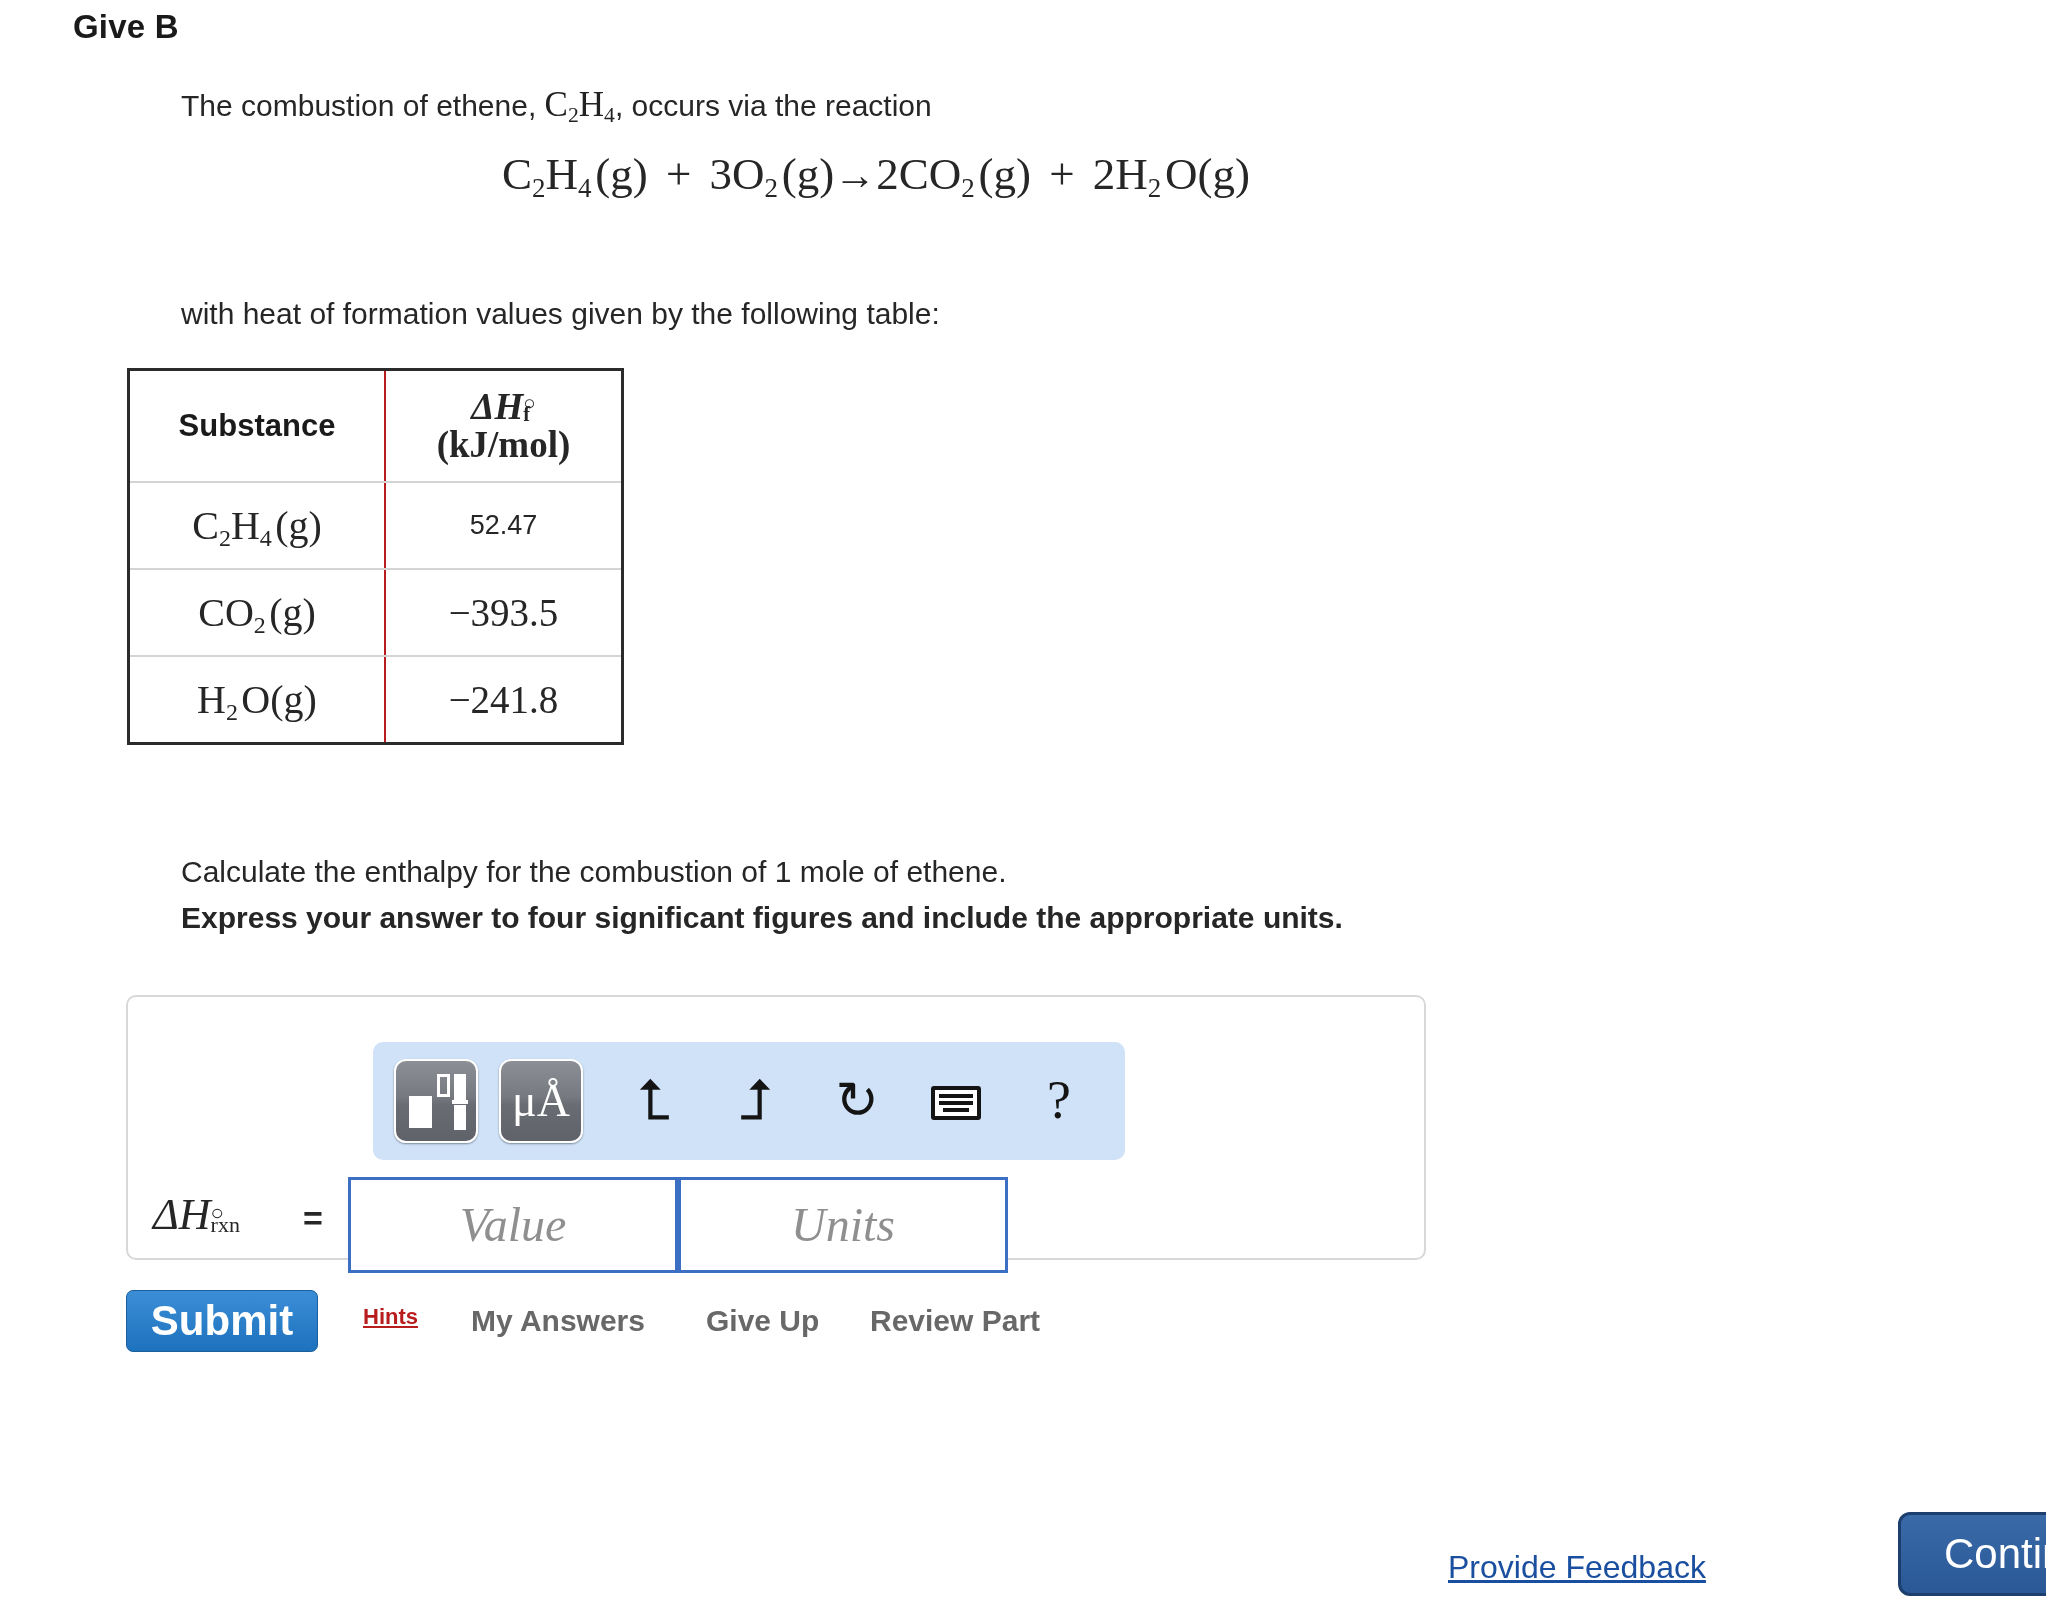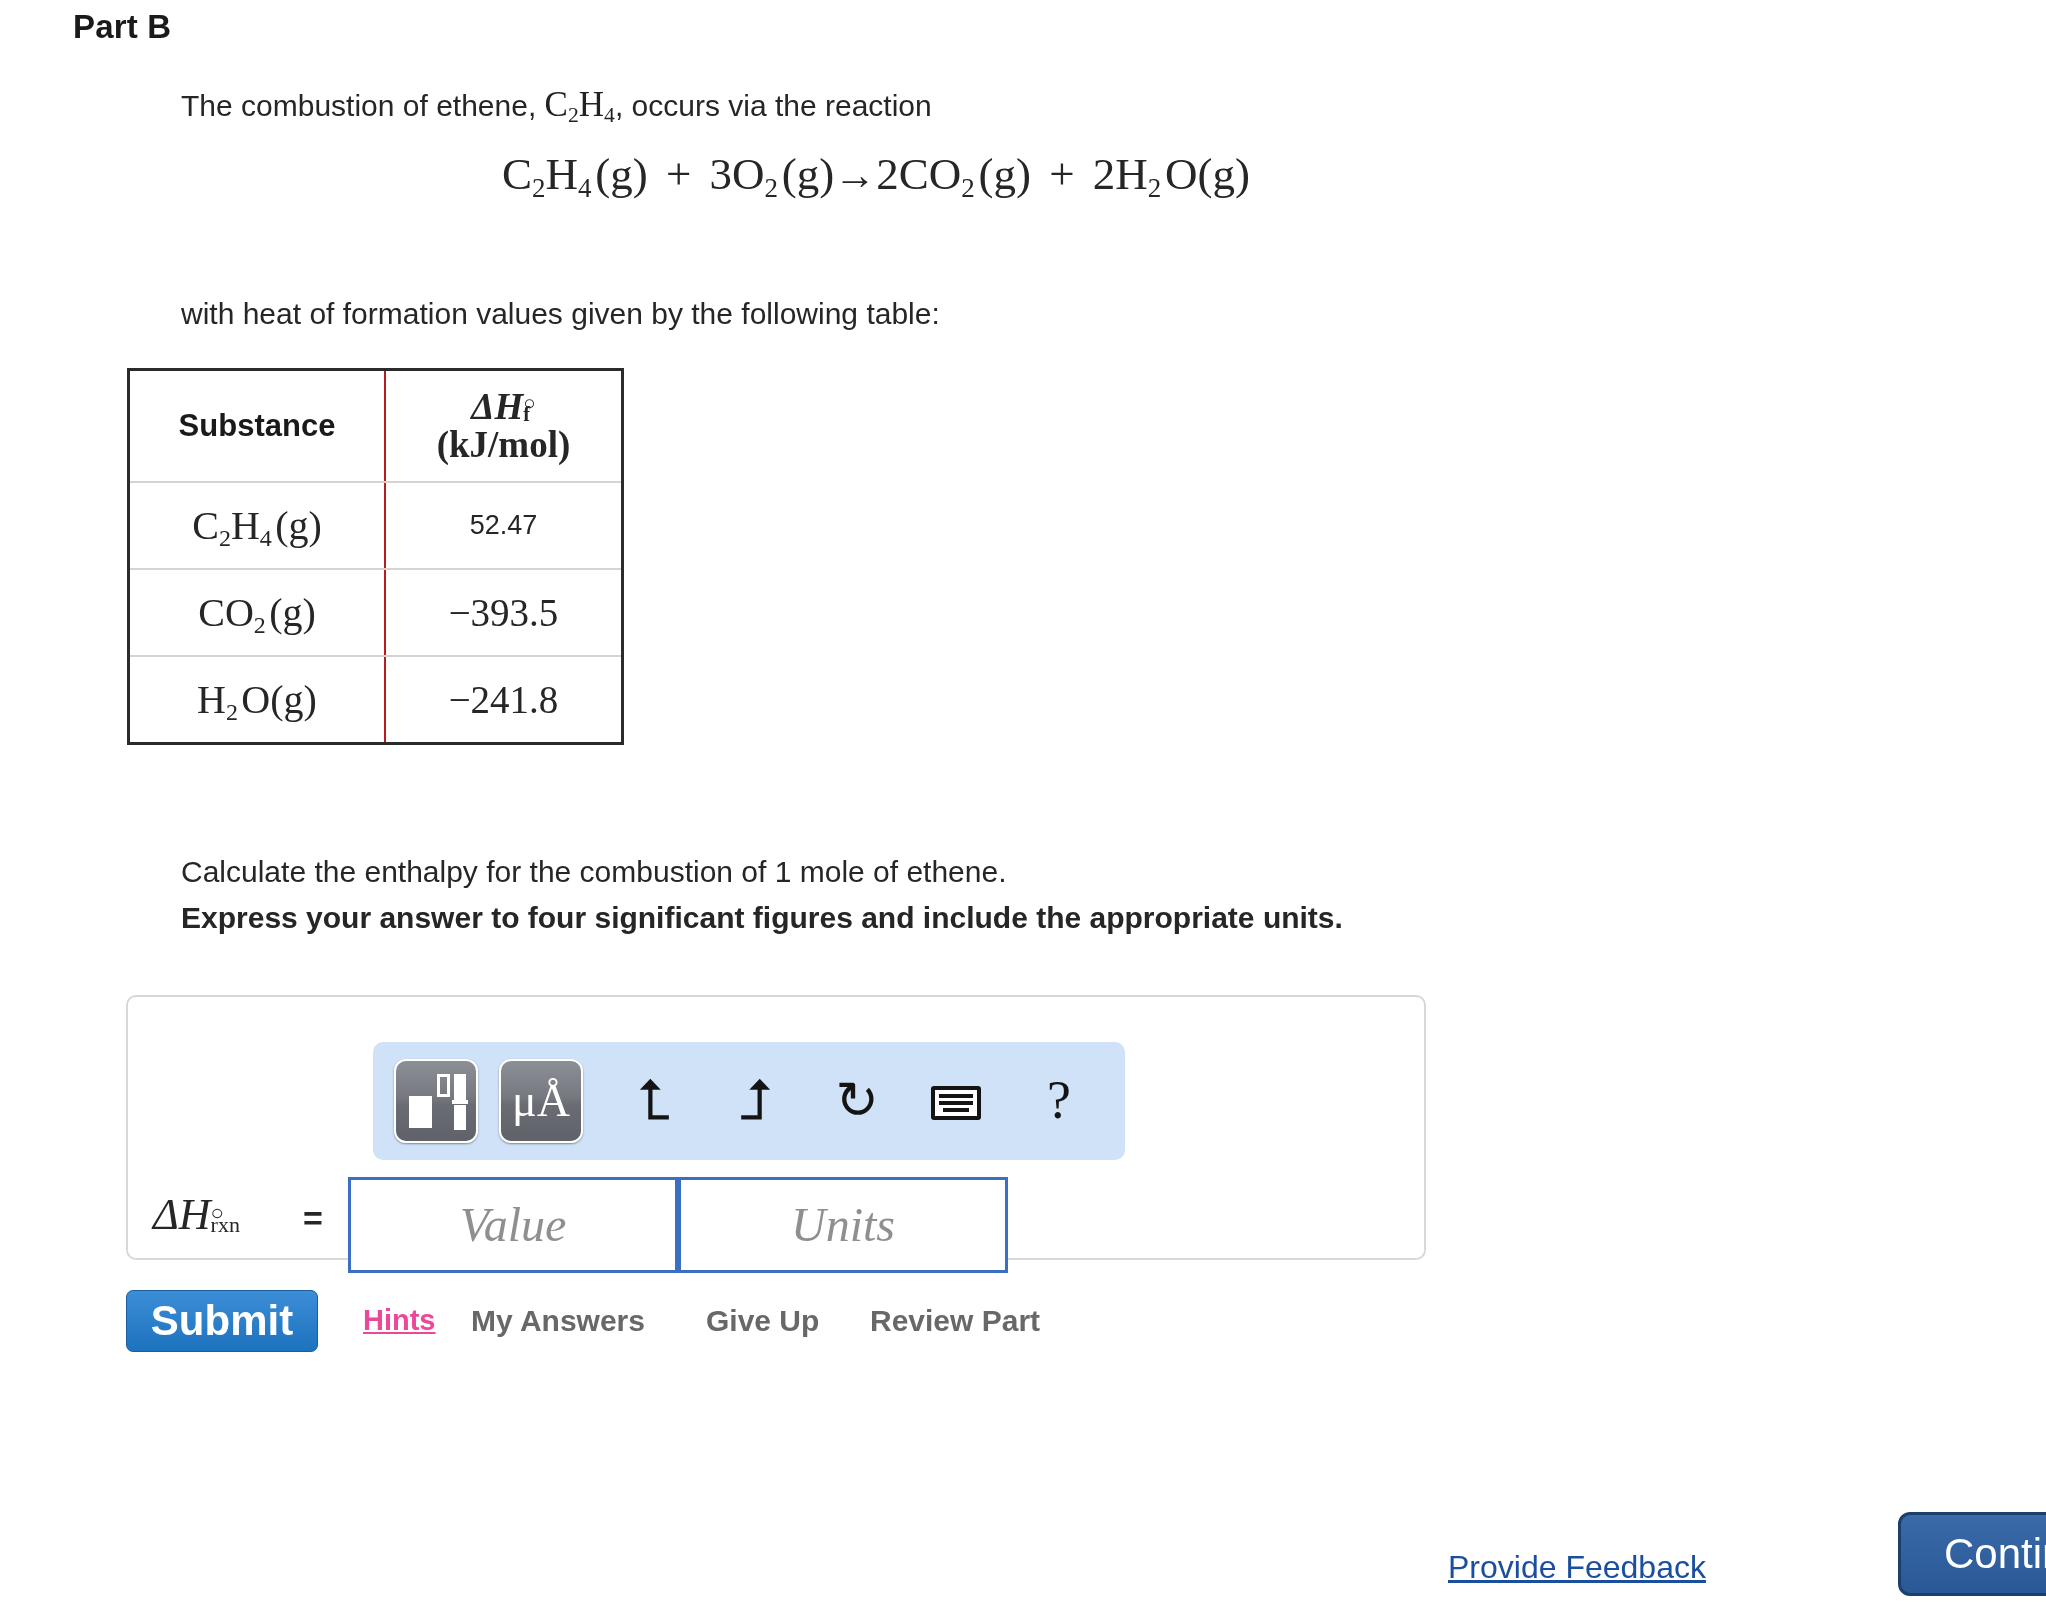--- a/index.html
+++ b/index.html
@@ -313,23 +313,23 @@
     color: #fff;
     font-size: 42px;
     font-weight: bold;
     text-align: center;
     line-height: 60px;
     box-sizing: border-box;
   }
   .link-hints {
     position: absolute;
     left: 237px; top: 14px;
-    font-size: 29px;
-    font-weight: bold;
-    color: #ec4899;
+    font-size: 22px;
+    font-weight: bold;
+    color: #b91c1c;
     text-decoration: underline;
   }
   .flat-link {
     position: absolute;
     top: 14px;
     font-size: 30px;
     font-weight: bold;
     color: #686868;
     white-space: nowrap;
   }
@@ -361,21 +361,21 @@
     text-align: center;
     line-height: 78px;
     box-sizing: border-box;
     overflow: hidden;
     white-space: nowrap;
   }
 </style>
 </head>
 <body>
 
-<div class="part-heading">Part B</div>
+<div class="part-heading">Give B</div>
 
 <div class="body-col">
 
   <p class="para p1">
     <span>The combustion of ethene,</span>
     <span class="chem">C<sub>2</sub>H<sub>4</sub></span><span>, occurs via the reaction</span>
   </p>
 
   <div class="equation">
     <span>C<sub>2</sub>H<sub>4</sub> (g)</span><span class="eq-sp"></span>

